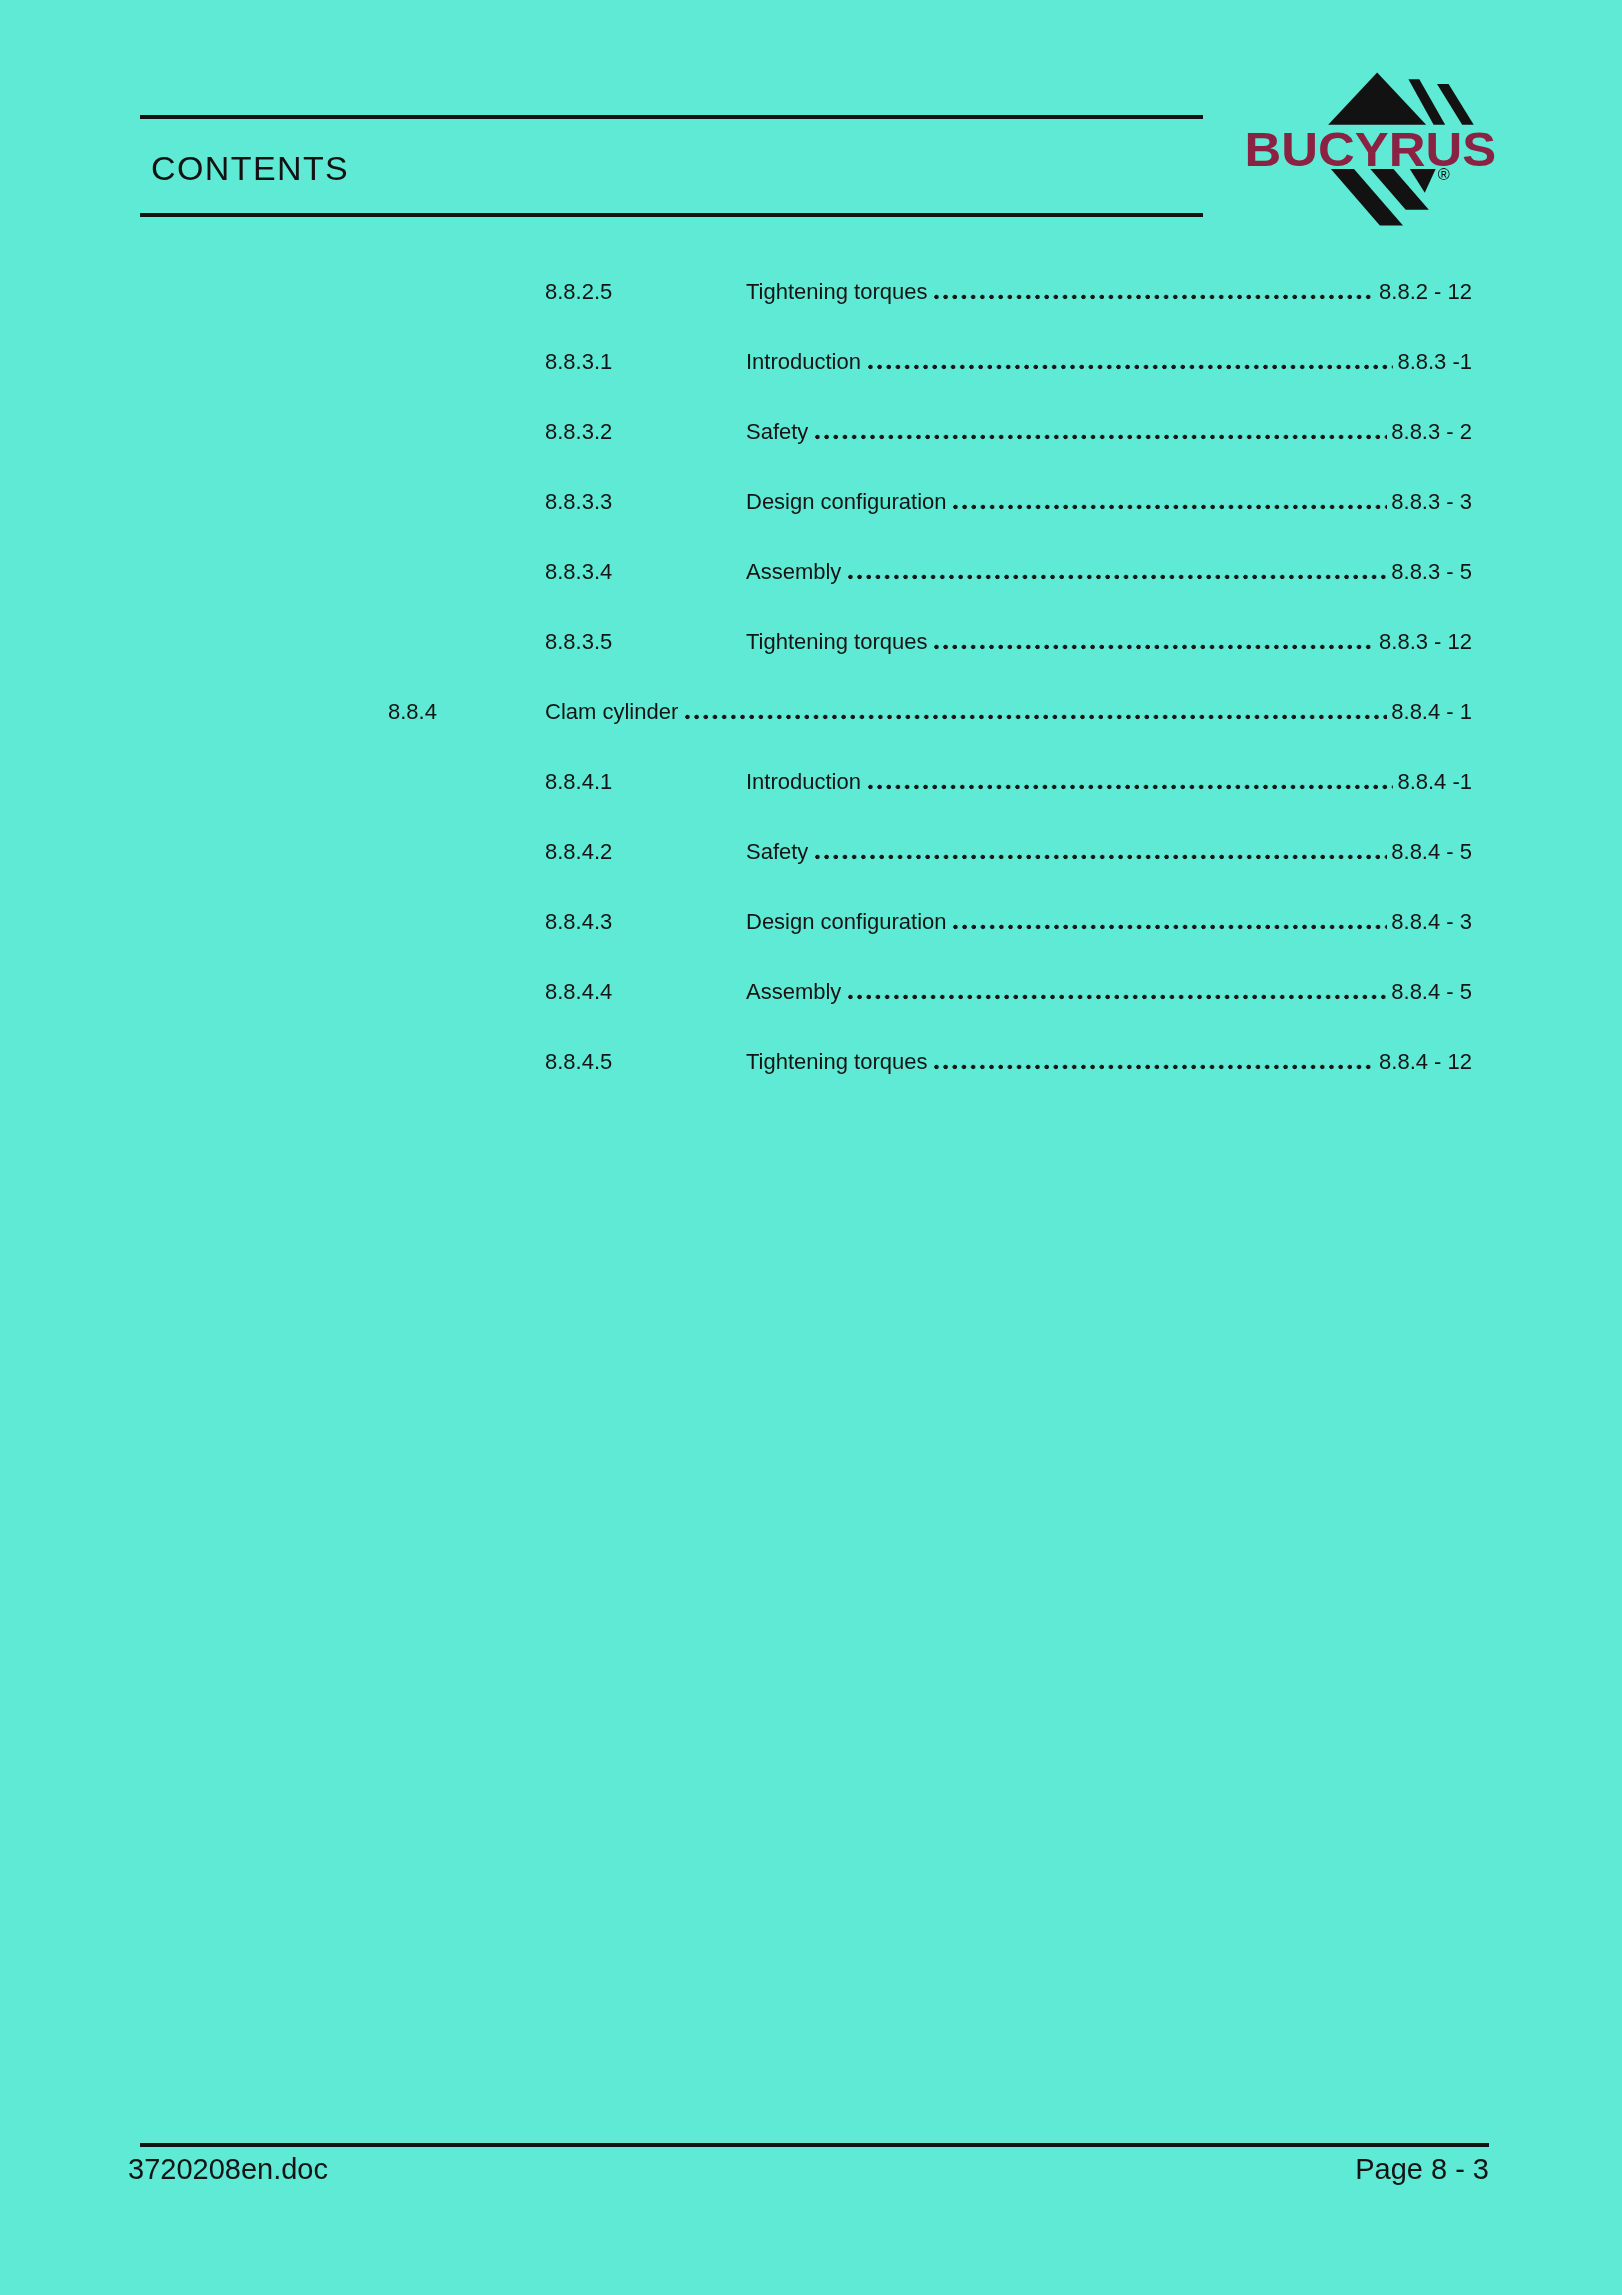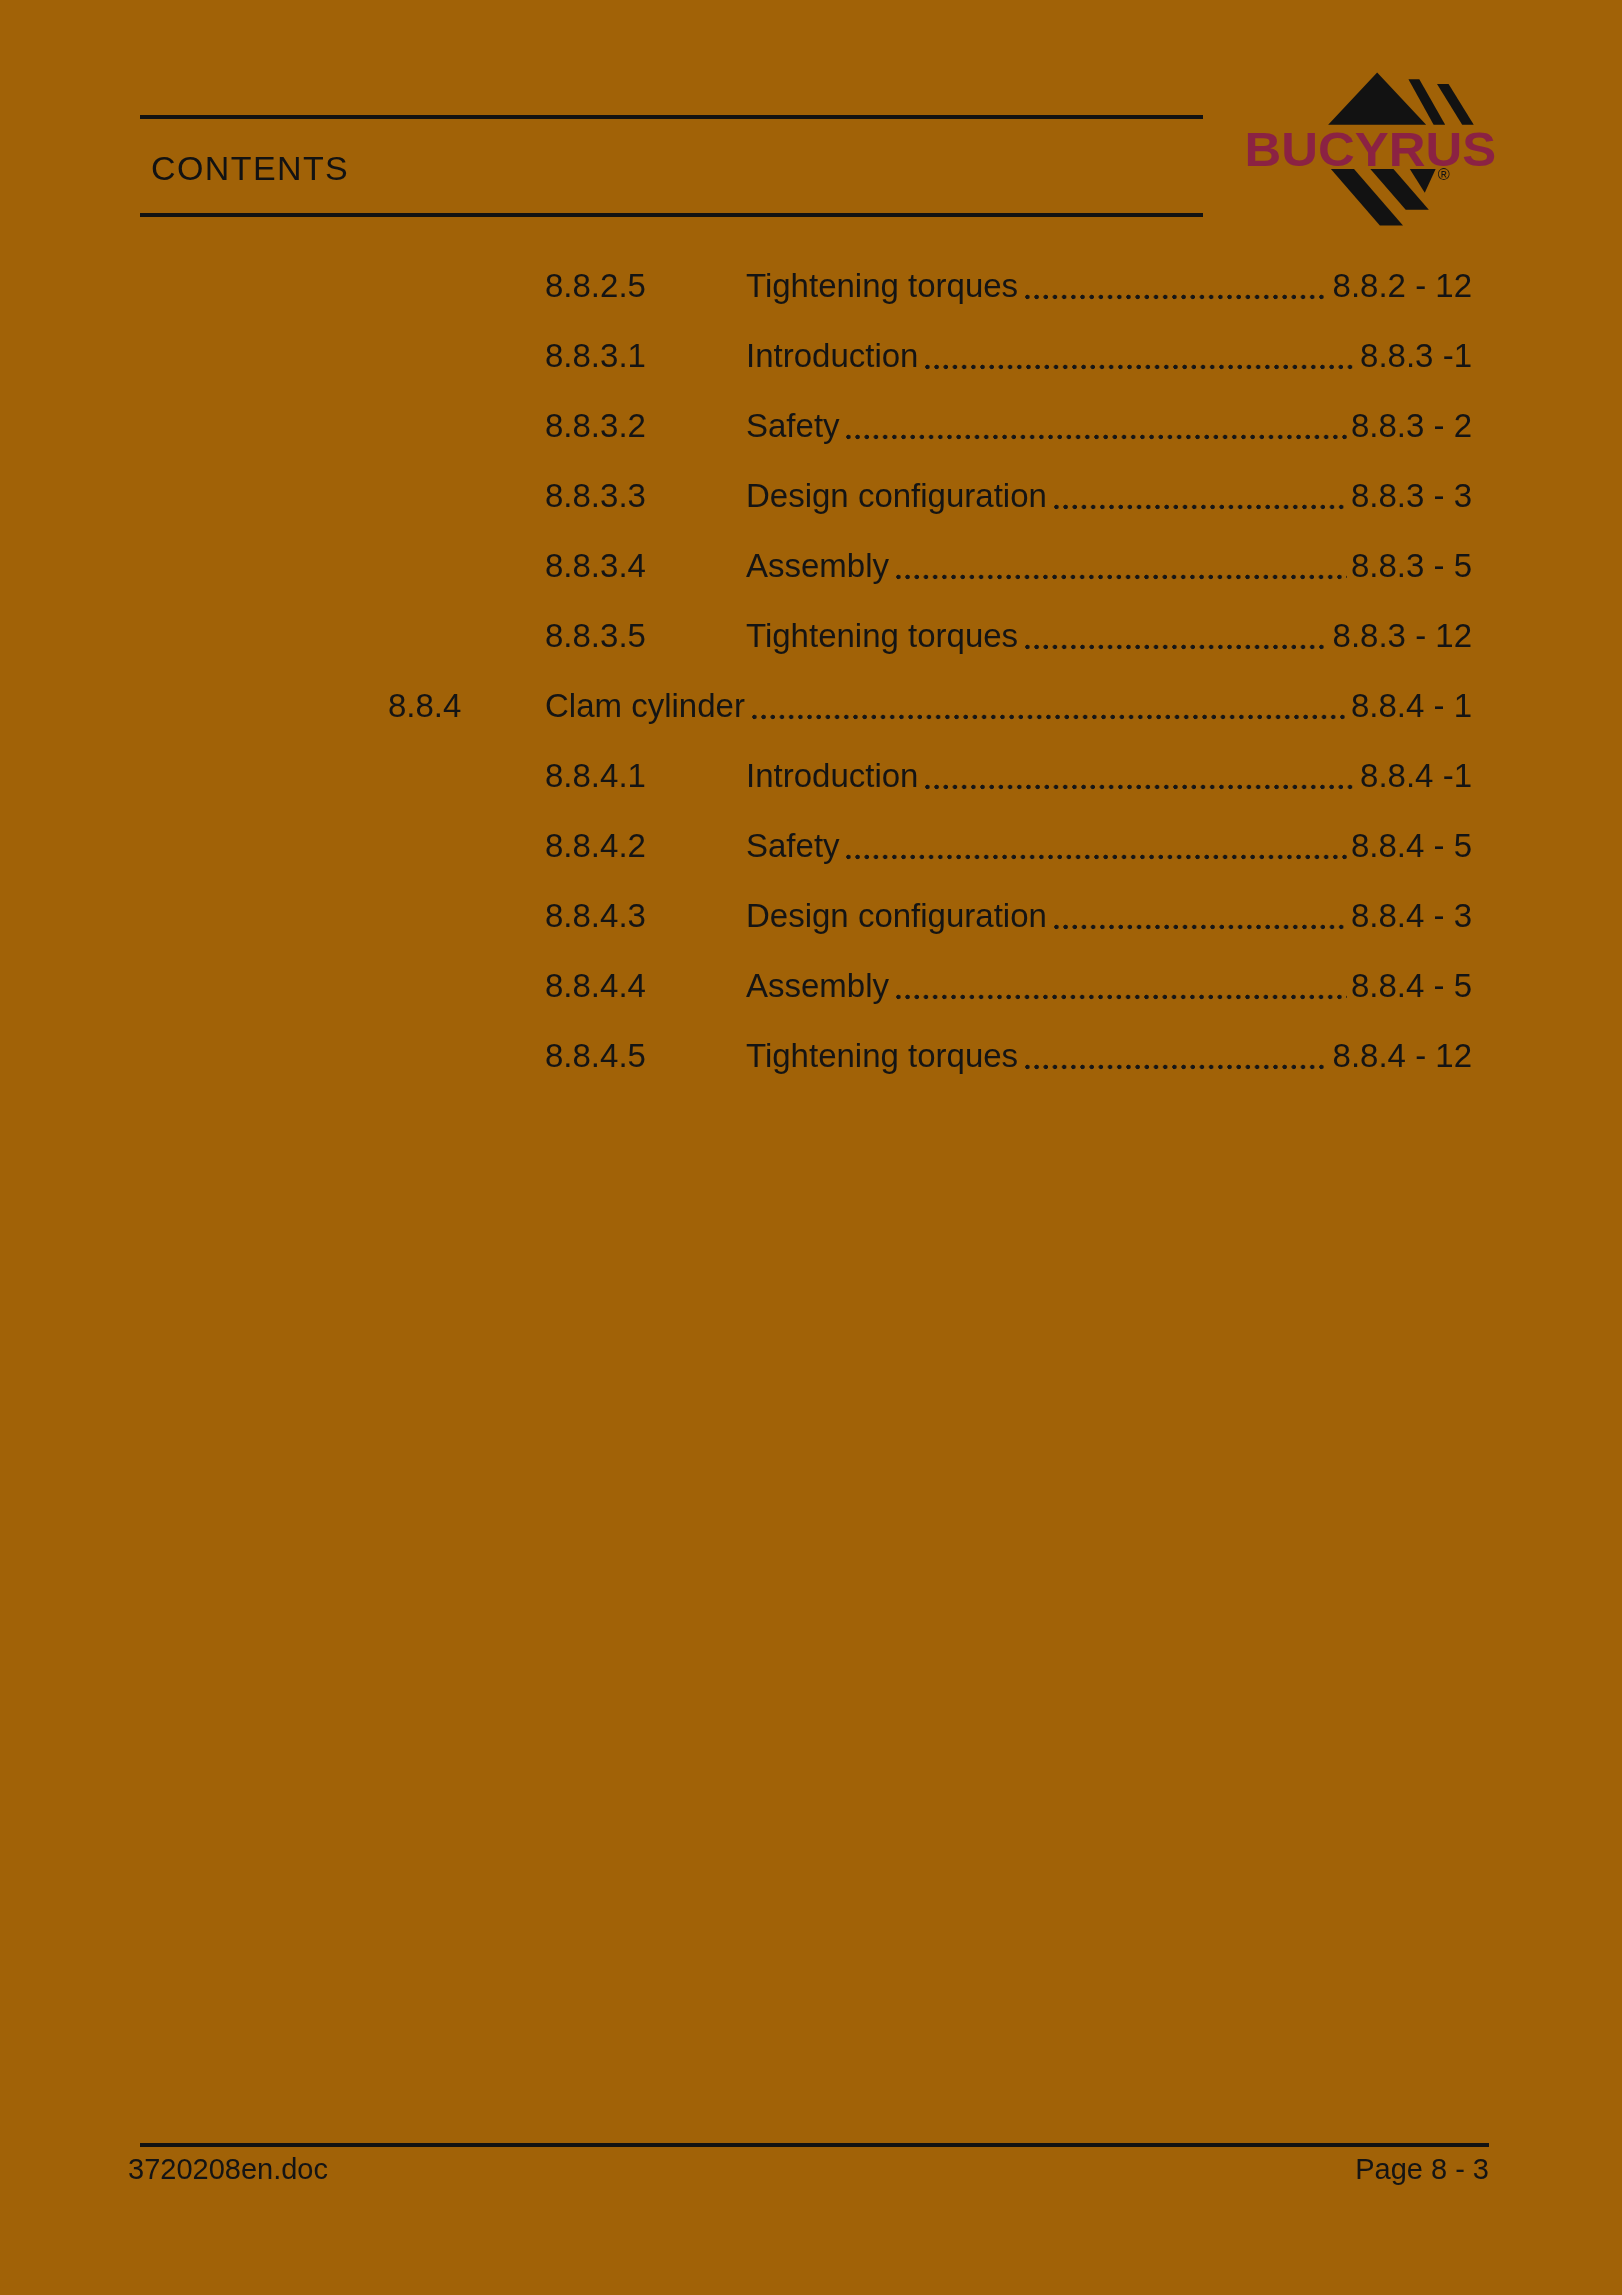--- a/index.html
+++ b/index.html
@@ -1,19 +1,19 @@
 <!DOCTYPE html>
 <html style="font-size:11px"><head>
 <meta charset="utf-8">
 <style>
   html,body { margin:0; padding:0; background:#ffffff; }
   .page {
     position:relative;
     width:1623px; height:2295px;
-    background:#a16207;
+    background:#5eead4;
     overflow:hidden;
     font-family:"Liberation Sans", sans-serif;
     color:#141414;
   }
 
   
   .rule { position:absolute; background:#121212; }
   .rule-header-top    { left:140px; top:115px;  width:1063px; height:4.1px; }
   .rule-header-bottom { left:140px; top:213px;  width:1063px; height:4.1px; }
   .rule-footer        { left:140px; top:2143px; width:1349px; height:4.1px; }
@@ -26,21 +26,21 @@
 
   .logo { position:absolute; left:1242px; top:69px; width:273px; height:166px; }
   .logo svg { display:block; width:100%; height:100%; }
 
   
   .toc { position:absolute; left:388px; right:151px; top:252px; }
   .toc-row {
     display:flex; align-items:flex-end;
     height:70px; box-sizing:border-box;
     padding-bottom:17.7px;
-    font-size:33px; line-height:1.1; white-space:pre;
+    font-size:22px; line-height:1.1; white-space:pre;
   }
   .toc-num   { flex:none; }
   .level2 .toc-num { width:157px; }
   .level3 .toc-num { margin-left:157px; width:201px; }
   .toc-title { flex:none; }
   .toc-leader {
     flex:1 1 auto; align-self:flex-end;
     height:5.5px; margin:0 4.1px 4.8px 6.8px;
     background-image:radial-gradient(circle at 2.4px 2.7px, #161616 1.9px, rgba(0,0,0,0) 2.4px);
     background-size:9.2px 5.5px; background-repeat:repeat-x;

